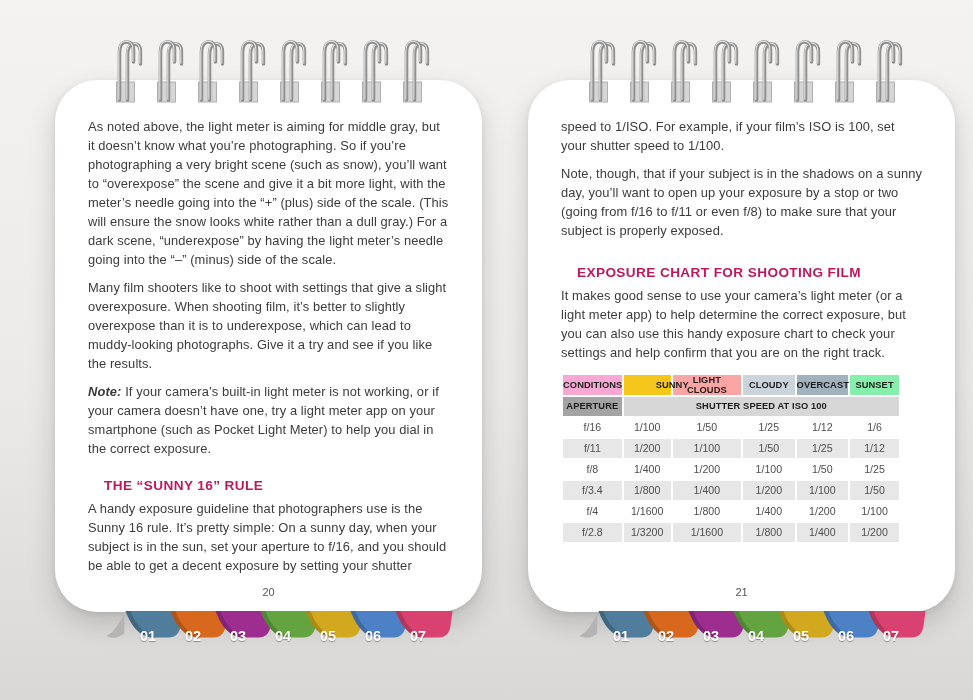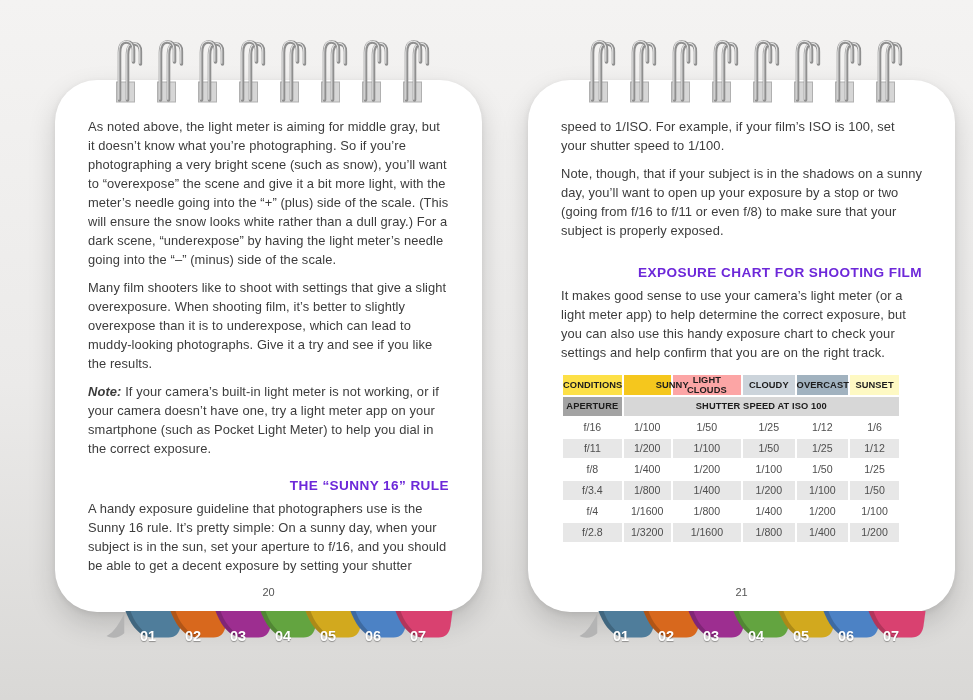--- a/index.html
+++ b/index.html
@@ -16,22 +16,22 @@
   }
   .page-left  { left:55px; }
   .page-right { left:528px; }
   .page-inner { position:absolute; left:33px; right:33px; top:38px; bottom:28px; }
   .para {
     font-size:12.9px; line-height:1.47; color:#3c3c3c;
     margin-bottom:9px; letter-spacing:0.1px;
   }
   .note-label { font-weight:bold; font-style:italic; }
   .section-heading {
-    color:#6d28d9; font-size:13.6px; font-weight:bold;
-    letter-spacing:0.4px; margin:20px 0 7px 0;text-align:right;
+    color:#be185d; font-size:13.6px; font-weight:bold;
+    letter-spacing:0.4px; margin:20px 0 7px 16px;
   }
   .section-heading.rt { margin-top:24px; }
   .page-number {
     position:absolute; bottom:14px; left:0; right:0;
     text-align:center; font-size:11px; color:#555;
   }
   
   .spirals {
     position:absolute; top:-42px; left:50%; transform:translateX(-50%);
     display:flex; gap:7px; z-index:5;
@@ -264,26 +264,26 @@
       <colgroup>
           <col style="width:18%">
           <col style="width:14.4%">
           <col style="width:21%">
           <col style="width:15.8%">
           <col style="width:15.8%">
           <col style="width:15%">
         </colgroup>
       <tbody>
           <tr>
-        <th class="hdr" style="background: #fde047;">CONDITIONS</th>
+        <th class="hdr" style="background: #f9a8d4;">CONDITIONS</th>
         <th class="hdr" style="background: rgb(245, 199, 29); padding-left: 32px;">SUNNY</th>
         <th class="hdr" style="background: #fca5a5;">LIGHT CLOUDS</th>
         <th class="hdr" style="background: rgb(204, 212, 219);">CLOUDY</th>
         <th class="hdr" style="background: rgb(161, 178, 191);">OVERCAST</th>
-        <th class="hdr" style="background: #fef9c3;">SUNSET</th>
+        <th class="hdr" style="background: #86efac;">SUNSET</th>
       </tr>
       <tr>
         <th class="hdr" style="background: #a3a3a3;">APERTURE</th>
         <th class="hdr" colspan="5" style="background: rgb(215, 215, 215);">SHUTTER SPEED AT ISO 100</th>
       </tr>
       <tr class="data">
         <td class="cell">f/16</td>
         <td class="cell">1/100</td>
         <td class="cell">1/50</td>
         <td class="cell">1/25</td>

